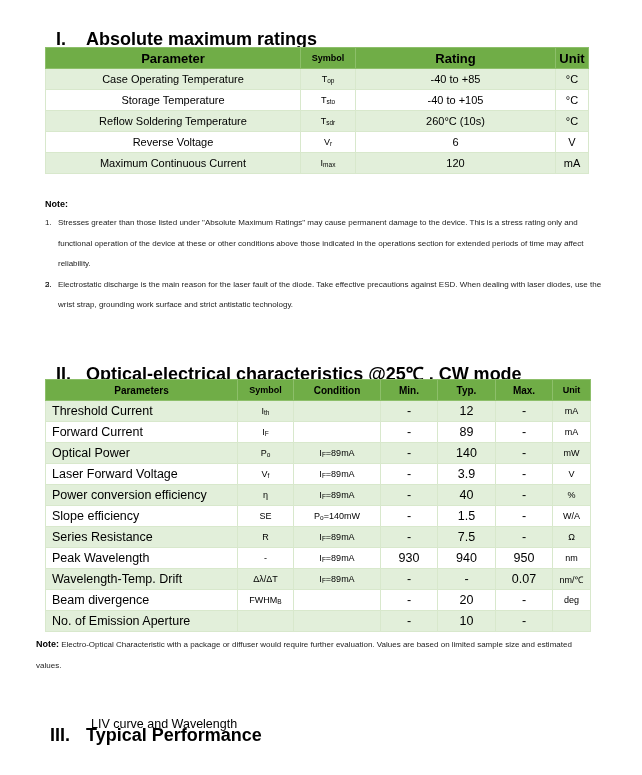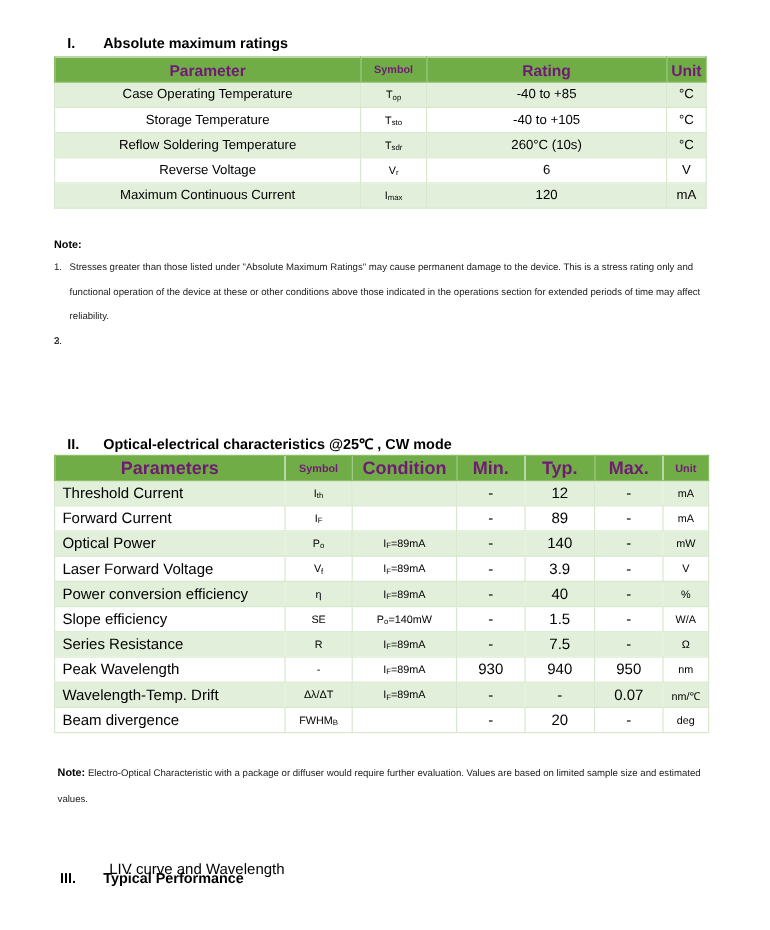--- a/index.html
+++ b/index.html
@@ -1,47 +1,47 @@
 <!DOCTYPE html>
 <html><head>
 <meta charset="utf-8">
 <style>
   html, body { margin: 0; padding: 0; background: #ffffff; }
   body { width: 642px; height: 775px; position: relative; font-family: "Liberation Sans", sans-serif; color: #000; overflow: hidden; }
 
-  .sec-title { position: absolute; font-weight: bold; font-size: 12px; }
+  .sec-title { position: absolute; font-weight: bold; font-size: 18px; }
   .sec-title .num { display: inline-block; width: 30px; }
 
   table { position: absolute; border-collapse: collapse; table-layout: fixed; }
   td, th { border: 1px solid #d8e8cc; padding: 0; text-align: center; vertical-align: middle; overflow: hidden; white-space: nowrap; }
-  th { background: #70ad47; color: #701a75; font-weight: bold; border-color: #8dbf6a; }
+  th { background: #70ad47; color: #000000; font-weight: bold; border-color: #8dbf6a; }
   tr.alt td { background: #e2efda; }
   tr.plain td { background: #ffffff; }
 
   #t1 { left: 45px; top: 47px; }
   #t1 th { height: 20px; font-size: 13px; }
   #t1 th.small { font-size: 9px; }
   #t1 td { height: 20px; font-size: 11px; }
   #t1 td.sym { font-size: 9px; }
 
   #t2 { left: 45px; top: 379px; }
-  #t2 th { height: 20px; font-size: 15px; }
+  #t2 th { height: 20px; font-size: 10px; }
   #t2 th.small { font-size: 9px; }
   #t2 td { height: 20px; font-size: 12.5px; }
   #t2 td.param { text-align: left; padding-left: 6px; }
   #t2 td.sym, #t2 td.cond, #t2 td.unit { font-size: 9px; }
 
   .sub { font-size: 6.5px; vertical-align: -1px; }
 
   .note-head { position: absolute; font-size: 9px; font-weight: bold; }
   .note-list { position: absolute; left: 45px; top: 213px; width: 560px; font-size: 8px; line-height: 20.5px; margin: 0; padding: 0; list-style: none; color: #222; }
   .note-list li { position: relative; padding-left: 13px; }
   .note-list li .n { position: absolute; left: 0; }
 
-  .note2 { position: absolute; left: 48px; top: 634px; width: 560px; font-size: 8px; line-height: 20.5px; color: #222; }
+  .note2 { position: absolute; left: 36px; top: 634px; width: 560px; font-size: 8px; line-height: 20.5px; color: #222; }
   .note2 b { font-size: 9px; color: #000; }
 
   .subtitle { position: absolute; left: 91px; top: 717px; font-weight: normal; font-size: 12.5px; }
 </style>
 </head>
 <body>
 
 <div class="sec-title" style="left:56px; top:29px;">
   <span class="num">I.</span><span>Absolute maximum ratings</span>
 </div>
@@ -93,21 +93,21 @@
         <td><span>mA</span></td>
       </tr>
     </tbody>
 </table>
 
 <div class="note-head" style="left:45px; top:199px;">Note:</div>
 
 <ul class="note-list">
   <li><span class="n">1.</span><span>Stresses greater than those listed under "Absolute Maximum Ratings" may cause permanent damage to the device. This is a stress rating only and functional operation of the device at these or other conditions above those indicated in the operations section for extended periods of time may affect reliability.</span></li>
   <li><span class="n">2.</span></li>
-  <li><span class="n">3.</span></li>
+  <li><span class="n">3.</span><span>Electrostatic discharge is the main reason for the laser fault of the diode. Take effective precautions against ESD. When dealing with laser diodes, use the wrist strap, grounding work surface and strict antistatic technology.</span></li>
 </ul>
 
 <div class="sec-title" style="left:56px; top:361px;">
   <span class="num">II.</span><span>Optical-electrical characteristics @25℃ , CW mode</span>
 </div>
 
 <table id="t2">
   <colgroup>
     <col style="width:192px">
       <col style="width:56px">
@@ -212,20 +212,29 @@
       </tr>
       <tr class="plain">
         <td class="param"><span>Beam divergence</span></td>
         <td class="sym"><span>FWHM</span><span class="sub">B</span></td>
         <td class="cond"><span></span><span class="sub"></span><span></span></td>
         <td><span>-</span></td>
         <td><span>20</span></td>
         <td><span>-</span></td>
         <td class="unit"><span>deg</span></td>
       </tr>
+      <tr class="alt">
+        <td class="param"><span>No. of Emission Aperture</span></td>
+        <td class="sym"><span></span><span class="sub"></span></td>
+        <td class="cond"><span></span><span class="sub"></span><span></span></td>
+        <td><span>-</span></td>
+        <td><span>10</span></td>
+        <td><span>-</span></td>
+        <td class="unit"><span></span></td>
+      </tr>
     </tbody>
 </table>
 
 <div class="note2">
   <b>Note:</b>
   <span>Electro-Optical Characteristic with a package or diffuser would require further evaluation. Values are based on limited sample size and estimated values.</span>
 </div>
 
 <div class="sec-title" style="left:50px; top:697px;margin-top:28px;">
   <span class="num" style="width:36px">III.</span><span>Typical Performance</span>

